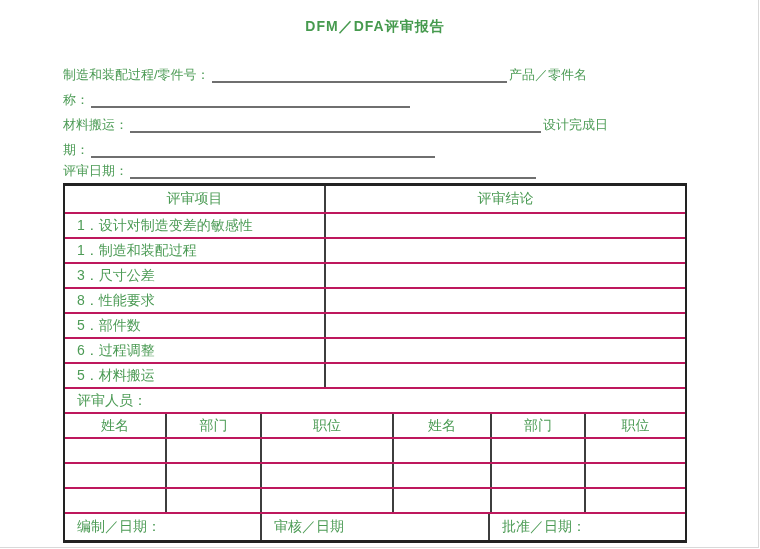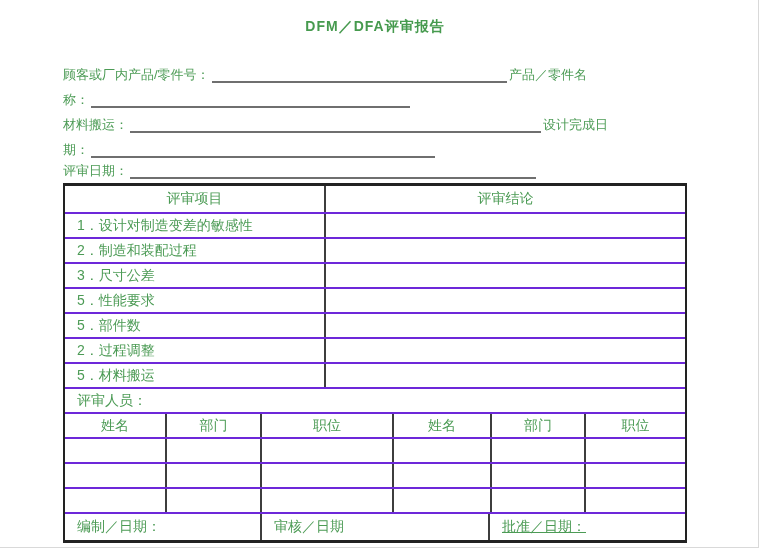--- a/index.html
+++ b/index.html
@@ -28,21 +28,21 @@
     flex:1 1 auto;border-bottom:2px solid #6f6f6f;height:15px;
     margin:0 2px;
   }
   
   .ftable{
     margin-top:4px;width:624px;box-sizing:border-box;
     border:2px solid #222222;border-top-width:3px;border-bottom-width:3px;
     font-size:14px;
   }
   .trow{display:flex;height:25px;box-sizing:border-box;}
-  .trow + .trow{border-top:2px solid #6d28d9;}
+  .trow + .trow{border-top:2px solid #be185d;}
   .trow.head{height:26px;}
   .trow.f3{height:28px;}
   .c{
     box-sizing:border-box;display:flex;align-items:center;
     overflow:hidden;white-space:nowrap;
   }
   .c + .c{border-left:2px solid #3d3d3d;}
   .c.center{justify-content:center;}
   .c.pad{padding-left:12px;}
   .col-item{width:259px;flex:0 0 auto;}
@@ -51,32 +51,32 @@
   
   .p1{width:100px;flex:0 0 auto;}
   .p2{width:95px;flex:0 0 auto;}
   .p3{width:132px;flex:0 0 auto;}
   .p4{width:98px;flex:0 0 auto;}
   .p5{width:94px;flex:0 0 auto;}
   .p6c{flex:1 1 auto;}
   
   .f1{width:195px;flex:0 0 auto;}
   .f2{width:228px;flex:0 0 auto;}
-  .f3c{flex:1 1 auto;text-decoration:underline;}
+  .f3c{flex:1 1 auto;}
 </style>
 </head>
 <body>
 
 <div class="frame">
   <div class="page">
 
     <div class="title">DFM／DFA评审报告</div>
 
     <div class="fline" style="width:524px">
-      <span class="lab">顾客或厂内产品/零件号：</span>
+      <span class="lab">制造和装配过程/零件号：</span>
       <span class="fill"></span>
       <span class="lab">产品／零件名</span>
     </div>
 
     <div class="fline" style="width:349px">
       <span class="lab">称：</span>
       <span class="fill"></span>
     </div>
 
     <div class="fline" style="width:545px">
@@ -100,37 +100,37 @@
       <div class="trow head">
         <div class="c col-item center">评审项目</div>
         <div class="c col-result center">评审结论</div>
       </div>
 
       <div class="trow">
         <div class="c col-item pad">1．设计对制造变差的敏感性</div>
         <div class="c col-result"></div>
       </div>
       <div class="trow">
-        <div class="c col-item pad">2．制造和装配过程</div>
+        <div class="c col-item pad">1．制造和装配过程</div>
         <div class="c col-result"></div>
       </div>
       <div class="trow">
         <div class="c col-item pad">3．尺寸公差</div>
         <div class="c col-result"></div>
       </div>
       <div class="trow">
-        <div class="c col-item pad">5．性能要求</div>
+        <div class="c col-item pad">8．性能要求</div>
         <div class="c col-result"></div>
       </div>
       <div class="trow">
         <div class="c col-item pad">5．部件数</div>
         <div class="c col-result"></div>
       </div>
       <div class="trow">
-        <div class="c col-item pad">2．过程调整</div>
+        <div class="c col-item pad">6．过程调整</div>
         <div class="c col-result"></div>
       </div>
       <div class="trow">
         <div class="c col-item pad">5．材料搬运</div>
         <div class="c col-result"></div>
       </div>
 
       <div class="trow">
         <div class="c full pad">评审人员：</div>
       </div>

